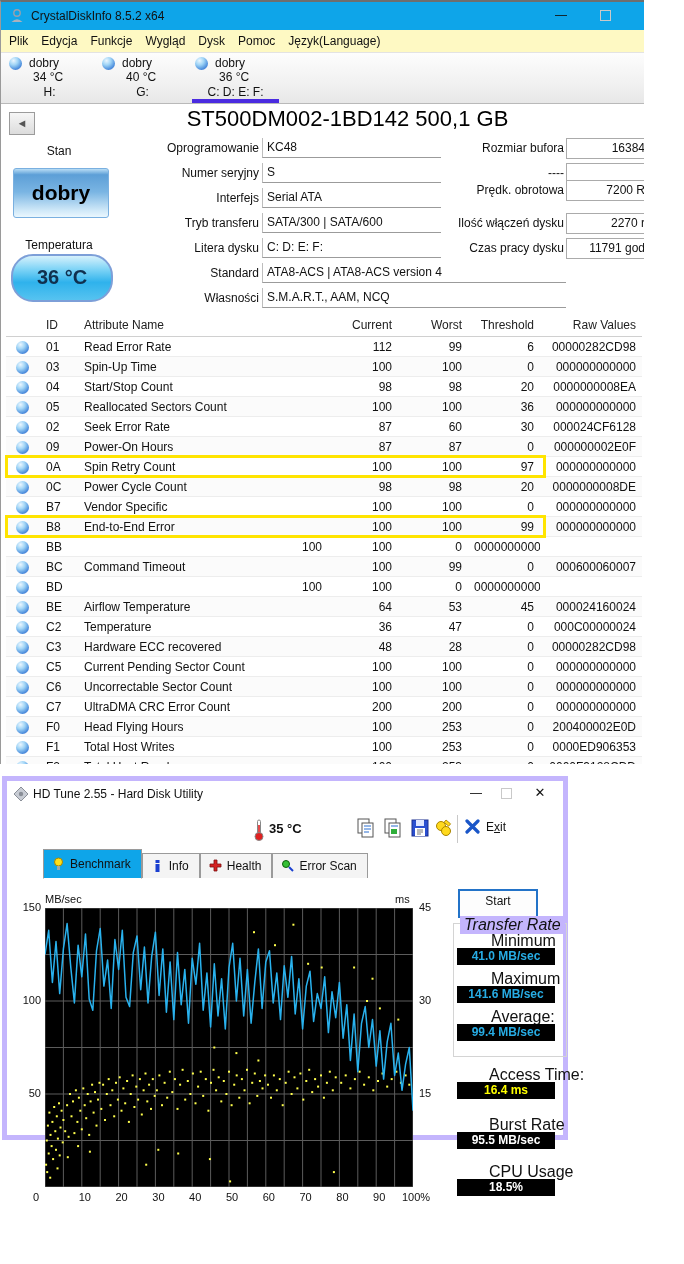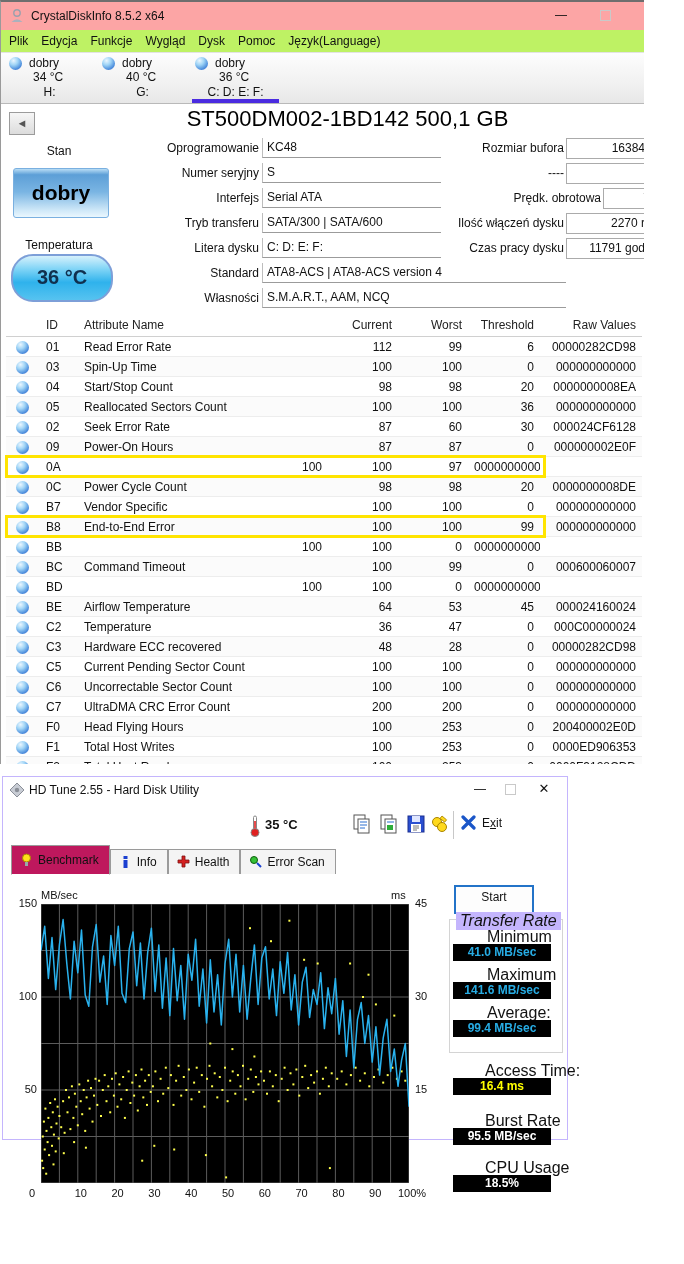--- a/index.html
+++ b/index.html
@@ -1,28 +1,28 @@
 <!DOCTYPE html>
 <html><head>
 <meta charset="utf-8">
 <style>
   html,body{margin:0;padding:0;}
   body{width:684px;height:1264px;background:#ffffff;position:relative;overflow:hidden;
        font-family:"Liberation Sans","DejaVu Sans",sans-serif;color:#111;}
   
   #cdi{position:absolute;left:0;top:0;width:643px;height:762px;background:#fff;
        border-top:2px solid #6e6e6e;border-left:1px solid #9a9a9a;overflow:hidden;}
-  .cdi-titlebar{position:relative;height:28px;background:#fca5a5;text-decoration:underline;}
+  .cdi-titlebar{position:relative;height:28px;background:#0ea5e9;text-decoration:underline;}
   .cdi-titlebar .app-ico{position:absolute;left:8px;top:6px;}
   .cdi-titlebar .ttl{position:absolute;left:30px;top:7px;font-size:12px;}
   .winbtn{position:absolute;top:4px;width:22px;height:18px;text-align:center;line-height:18px;font-size:12px;cursor:default;}
   #cdi-min{right:72px;color:#111;}
   #cdi-max{right:28px;}
   #cdi-max .sq{display:inline-block;width:9px;height:9px;border:1px solid #c9c9c9;margin-top:4px;}
-  .cdi-menubar{height:22px;display:flex;align-items:center;padding-left:8px;background:#bef264;}
+  .cdi-menubar{height:22px;display:flex;align-items:center;padding-left:8px;background:#fef9c3;}
   .menu-item{font-size:12px;padding:2px 9px 2px 0;margin-right:4px;}
   
   #cdi-tabstrip{height:50px;background:linear-gradient(180deg,#fdfdfd,#efefef 70%,#e7e7e7);
                 border-top:1px solid #e3e3e3;border-bottom:1px solid #b9b9b9;display:flex;padding-left:2px;}
   .drive-tab{width:93px;position:relative;padding-top:3px;font-size:12px;}
   .drive-tab .row1{display:flex;align-items:center;padding-left:6px;}
   .drive-tab .row2{padding-left:30px;line-height:15px;}
   .drive-tab .row3{text-align:center;line-height:15px;}
   .drive-tab.sel::after{content:"";position:absolute;left:3px;right:3px;bottom:0;height:4px;background:#4a2be0;}
   .orb{width:13px;height:13px;border-radius:50%;display:inline-block;margin-right:7px;
@@ -57,21 +57,21 @@
   .th.num,.td.num{text-align:right;}
   .tr{height:19px;border-bottom:1px solid #ededed;position:relative;}
   .tr:nth-child(even){background:#fbfbfb;}
   .td{padding:0 6px;white-space:nowrap;overflow:hidden;}
   .td.orbcell{padding:0 0 0 10px;}
   .td .orb{width:13px;height:13px;margin:0;vertical-align:middle;}
   .tr.hl::after{content:"";position:absolute;left:-1px;right:96px;top:-2px;bottom:-2px;
                 border:3px solid #ffe400;pointer-events:none;z-index:2;}
   
   #hdt{position:absolute;left:2px;top:776px;width:566px;height:364px;background:#fff;
-       border:1px solid #c4b5fd;box-sizing:border-box;}
+       border:5px solid #c4b5fd;box-sizing:border-box;}
   .hdt-titlebar{position:relative;height:26px;}
   .hdt-titlebar .ttl{position:absolute;left:26px;top:6px;font-size:12px;}
   #hdt-min{right:76px;color:#111;top:3px;}
   #hdt-max{right:46px;top:3px;}
   #hdt-max .sq{display:inline-block;width:9px;height:9px;border:1px solid #c9c9c9;margin-top:4px;}
   #hdt-close{right:12px;top:3px;font-size:13px;color:#111;}
   #hdt-toolbar{position:relative;height:46px;}
   #drive-select{position:absolute;left:12px;top:10px;width:192px;height:24px;border:1px solid #adadad;
       background:#f2f2f2;font-size:12px;text-align:center;line-height:22px;}
   #drive-select .chev{position:absolute;right:7px;top:7px;width:7px;height:7px;border-right:1px solid #555;
@@ -82,22 +82,22 @@
   #ico-copy{left:348px;} #ico-copy2{left:375px;} #ico-save{left:402px;} #ico-opts{left:426px;}
   #tb-sep{position:absolute;left:450px;top:8px;width:1px;height:28px;background:#c8c8c8;}
   #exit-btn{position:absolute;left:458px;top:12px;display:flex;align-items:center;font-size:12px;}
   #exit-btn .lbl{margin-left:6px;}
   #exit-btn u{text-decoration:underline;}
   
   #hdt-tabs{position:absolute;left:8px;top:72px;right:8px;height:25px;display:flex;align-items:flex-end;
             border-bottom:1px solid #9a9a9a;}
   .hdt-tab{display:flex;align-items:center;gap:5px;font-size:12px;padding:3px 10px 4px 8px;
            border:1px solid #9a9a9a;border-bottom:none;background:#f4f4f4;height:17px;}
-  .hdt-tab.sel{background:#be185d;height:21px;position:relative;z-index:2;margin-bottom:-1px;
-               border-bottom:1px solid #fff;}
+  .hdt-tab.sel{background:#0ea5e9;height:21px;position:relative;z-index:2;margin-bottom:-1px;
+               border-bottom:1px solid #fff;margin-left:28px;}
   
   #hdt-content{position:absolute;left:0;top:97px;right:0;bottom:0;background:#fff;}
   #plot{position:absolute;left:38px;top:30px;width:368px;height:279px;}
   .ax{position:absolute;font-size:11px;color:#111;white-space:nowrap;}
   #start-btn{position:absolute;left:451px;top:11px;width:76px;height:25px;background:#fdfdfd;
       border:2px solid #2373c8;font-size:12px;text-align:center;line-height:21px;}
   #tr-group{position:absolute;left:446px;top:45px;width:112px;height:132px;border:1px solid #d4d4d4;}
   #tr-group .legend{position:absolute;left:6px;top:-8px;background:#c4b5fd;padding:0 4px;font-size:16px;font-style:italic;}
   .res-label{position:absolute;font-size:16px;white-space:nowrap;margin-left:32px;}
   .res-box{position:absolute;width:98px;height:17px;background:#000;font-size:12px;font-weight:bold;
@@ -195,21 +195,21 @@
         </div>
       <div id="cdi-fields-right">
           <div class="fieldrow" style="top: 34px; left: 0px; right: 0px;">
             <span class="flabel" style="left: 430px; width: 133px;">Rozmiar bufora</span>
             <span class="fbox" style="left: 565px; width: 78px; height: 19px;">16384</span>
           </div>
           <div class="fieldrow" style="top: 59px; left: 0px; right: 0px;">
             <span class="flabel" style="left: 430px; width: 133px;">----</span>
             <span class="fbox" style="left: 565px; width: 78px; height: 19px;"></span>
           </div>
-          <div class="fieldrow" style="top: 84px; left: 0px; right: 0px; margin-left: 37px;">
+          <div class="fieldrow" style="top: 76px; left: 0px; right: 0px;">
             <span class="flabel" style="left: 430px; width: 133px;">Prędk. obrotowa</span>
             <span class="fbox" style="left: 565px; width: 78px; height: 19px;">7200 R</span>
           </div>
           <div class="fieldrow" style="top: 109px; left: 0px; right: 0px;">
             <span class="flabel" style="left: 430px; width: 133px;">Ilość włączeń dysku</span>
             <span class="fbox" style="left: 565px; width: 78px; height: 19px;">2270 r</span>
           </div>
           <div class="fieldrow" style="top: 134px; left: 0px; right: 0px;">
             <span class="flabel" style="left: 430px; width: 133px;">Czas pracy dysku</span>
             <span class="fbox" style="left: 565px; width: 78px; height: 19px;">11791 god</span>
@@ -278,20 +278,21 @@
             <div class="td">09</div>
             <div class="td">Power-On Hours</div>
             <div class="td num">87</div>
             <div class="td num">87</div>
             <div class="td num">0</div>
             <div class="td num">000000002E0F</div>
           </div>
           <div class="tgrid tr hl">
             <div class="td orbcell"><span class="orb"></span></div>
             <div class="td">0A</div>
+            <div class="td">Spin Retry Count</div>
             <div class="td num">100</div>
             <div class="td num">100</div>
             <div class="td num">97</div>
             <div class="td num">000000000000</div>
           </div>
           <div class="tgrid tr">
             <div class="td orbcell"><span class="orb"></span></div>
             <div class="td">0C</div>
             <div class="td">Power Cycle Count</div>
             <div class="td num">98</div>

